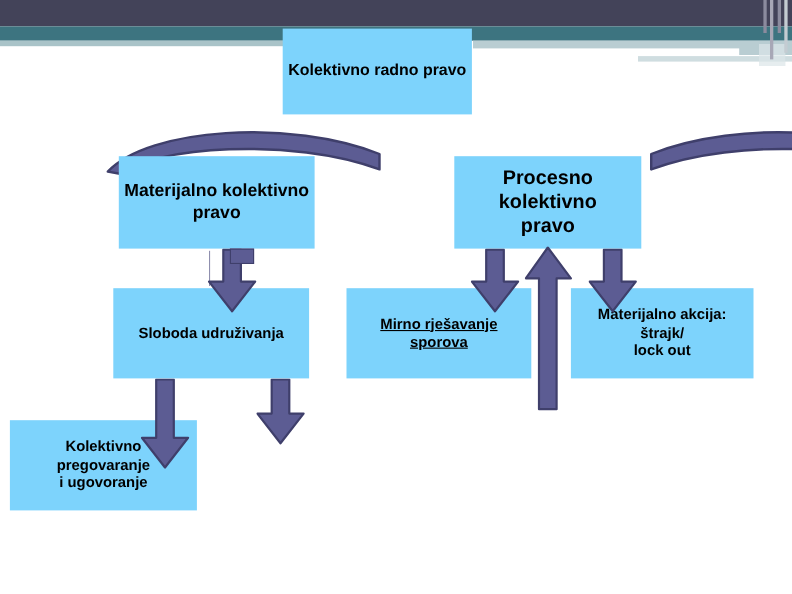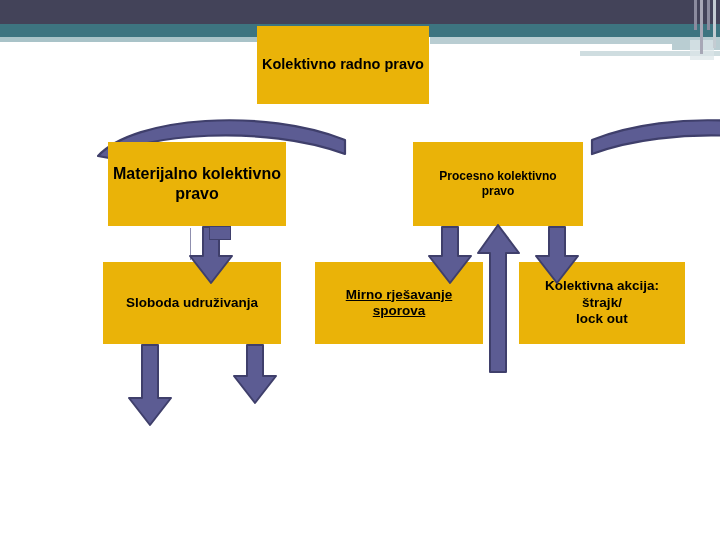--- a/index.html
+++ b/index.html
@@ -67,35 +67,35 @@
     position: absolute;
     left: 690px; top: 40px;
     width: 24px; height: 20px;
     background: #dbe5e8;
     opacity: .7;
   }
 
   
   .node {
     position: absolute;
-    background: #eab308;
+    background: #7dd3fc;
     display: flex;
     align-items: center;
     justify-content: center;
     text-align: center;
     color: #000000;
     font-weight: bold;
     line-height: 1.22;
     box-sizing: border-box;
     white-space: pre-line;
     z-index: 3;
   }
   .n-top      { left: 257px; top: 26px;  width: 172px; height: 78px;  font-size: 14.5px; }
   .n-material { left: 108px; top: 142px; width: 178px; height: 84px;  font-size: 16px; }
-  .n-procesno { left: 413px; top: 142px; width: 170px; height: 84px;  font-size: 12px; }
+  .n-procesno { left: 413px; top: 142px; width: 170px; height: 84px;  font-size: 18px; }
   .n-sloboda  { left: 103px; top: 262px; width: 178px; height: 82px;  font-size: 13.5px; }
   .n-mirno    { left: 315px; top: 262px; width: 168px; height: 82px;  font-size: 13.5px; text-decoration: underline; }
   .n-akcija   { left: 519px; top: 262px; width: 166px; height: 82px;  font-size: 13.5px; }
   .n-pregov   { left: 9px;   top: 382px; width: 170px; height: 82px;  font-size: 13.5px; }
   .n-pravo    { left: 216px; top: 382px; width: 138px; height: 82px;  font-size: 10.5px; }
   .n-ucesce   { left: 421px; top: 366px; width: 214px; height: 98px;  font-size: 13.5px; }
 
   
   .arrow { position: absolute; z-index: 4; }
   .stub {
@@ -171,20 +171,23 @@
 pravo</div>
 
   <div class="node n-procesno">Procesno kolektivno
 pravo</div>
 
   <div class="node n-sloboda">Sloboda udruživanja</div>
 
   <div class="node n-mirno">Mirno rješavanje
 sporova</div>
 
-  <div class="node n-akcija">Kolektivna akcija:
+  <div class="node n-akcija">Materijalno akcija:
 štrajk/
 lock out</div>
 
+  <div class="node n-pregov">Kolektivno
+pregovaranje
+i ugovoranje</div>
 
 
 
 </div>
 
 </body></html>

